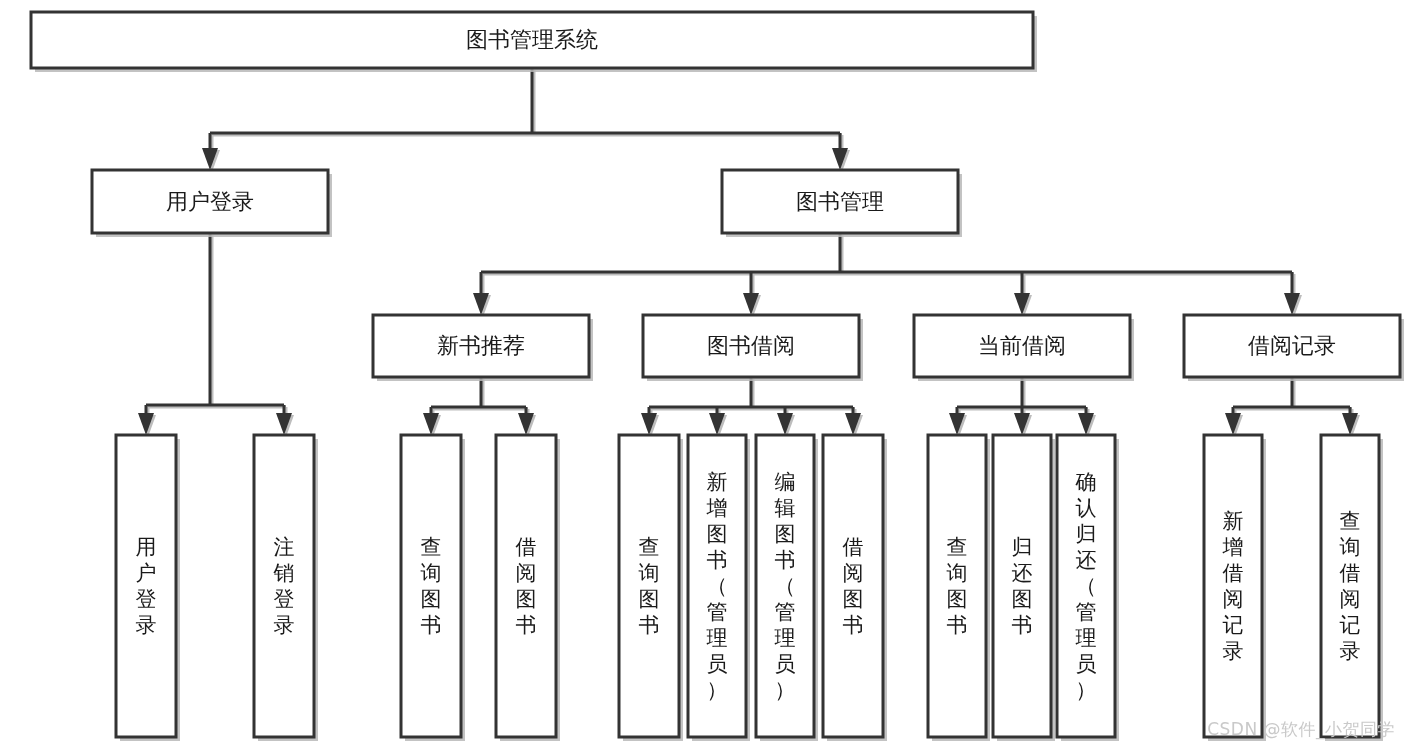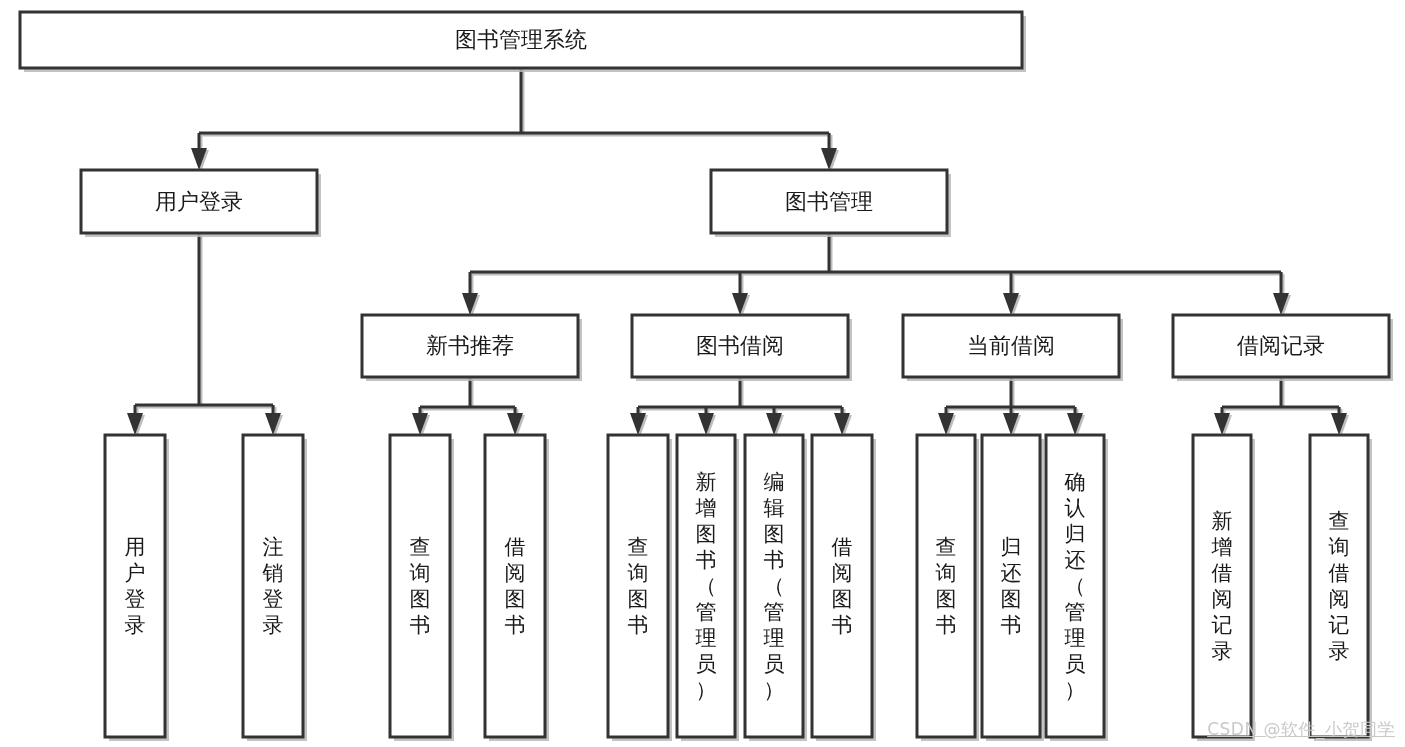--- a/index.html
+++ b/index.html
@@ -1,21 +1,21 @@
 <!DOCTYPE html>
 <html><head>
 <meta charset="utf-8">
 <style>
   html,body{margin:0;padding:0;background:#ffffff;}
   body{
     width:1405px;height:747px;
     font-family:"DejaVu Sans","Liberation Sans",sans-serif;
     overflow:hidden;position:relative;
   }
-  #diagram-root{position:absolute;left:0;top:0;width:1272px;height:747px;}
+  #diagram-root{position:absolute;left:0;top:0;width:1272px;height:747px;padding-left:11px;}
   svg.diagram{display:block;width:1405px;height:747px;}
 
   .node-box{fill:#ffffff;stroke:#333333;stroke-width:3;}
   .node-shadow{fill:#b8b8b8;stroke:none;opacity:.85;}
   .connector{stroke:#333333;stroke-width:3;fill:none;stroke-linecap:butt;}
   .connector-shadow{stroke:#bdbdbd;stroke-width:3;fill:none;}
   .arrowhead{fill:#333333;stroke:none;}
   .arrowhead-shadow{fill:#bdbdbd;stroke:none;}
 
   .node-label{
@@ -32,21 +32,20 @@
     text-anchor:middle;
   }
   .watermark{
     position:absolute;
     right:10px;bottom:6px;
     color:#c9c9c9;
     font-size:17px;
     font-family:"DejaVu Sans","Liberation Sans",sans-serif;
     white-space:nowrap;
     letter-spacing:.5px;
-    text-decoration:underline;
   }
 </style>
 </head>
 <body>
 
 <div id="diagram-root">
   <svg class="diagram" id="diagram-svg" viewBox="0 0 1405 747" xmlns="http://www.w3.org/2000/svg">
       <g>
         <g>
           <line class="connector-shadow" x1="523" y1="70" x2="523" y2="135"></line>

